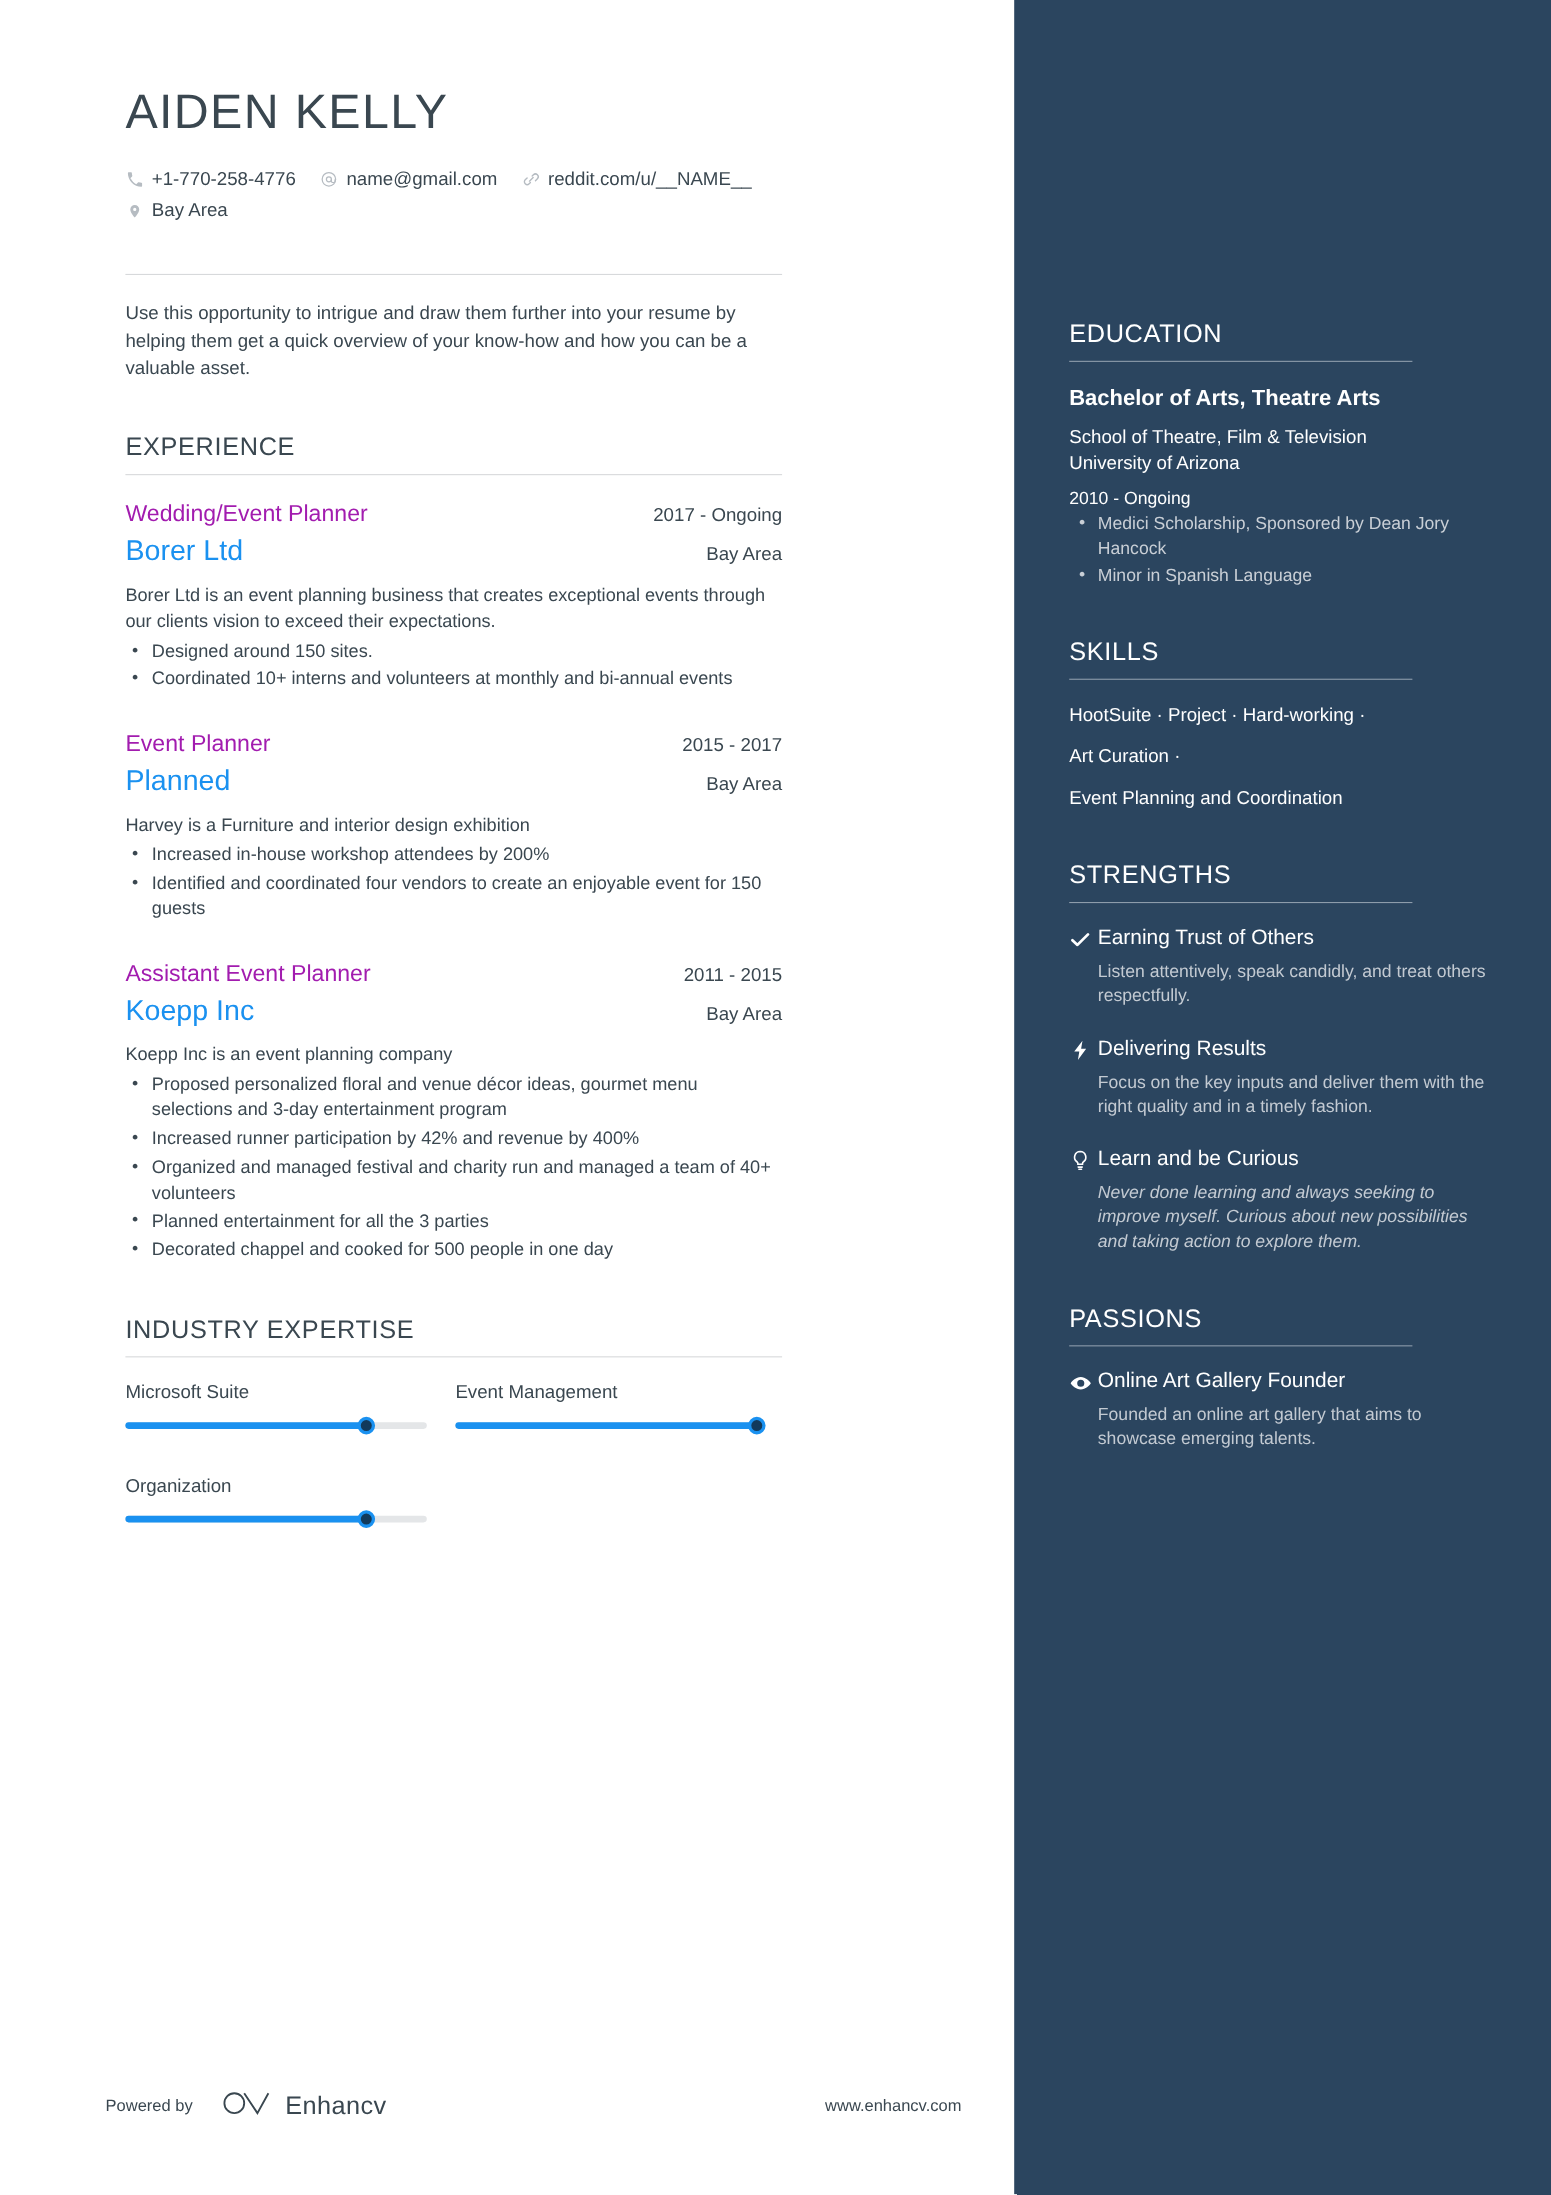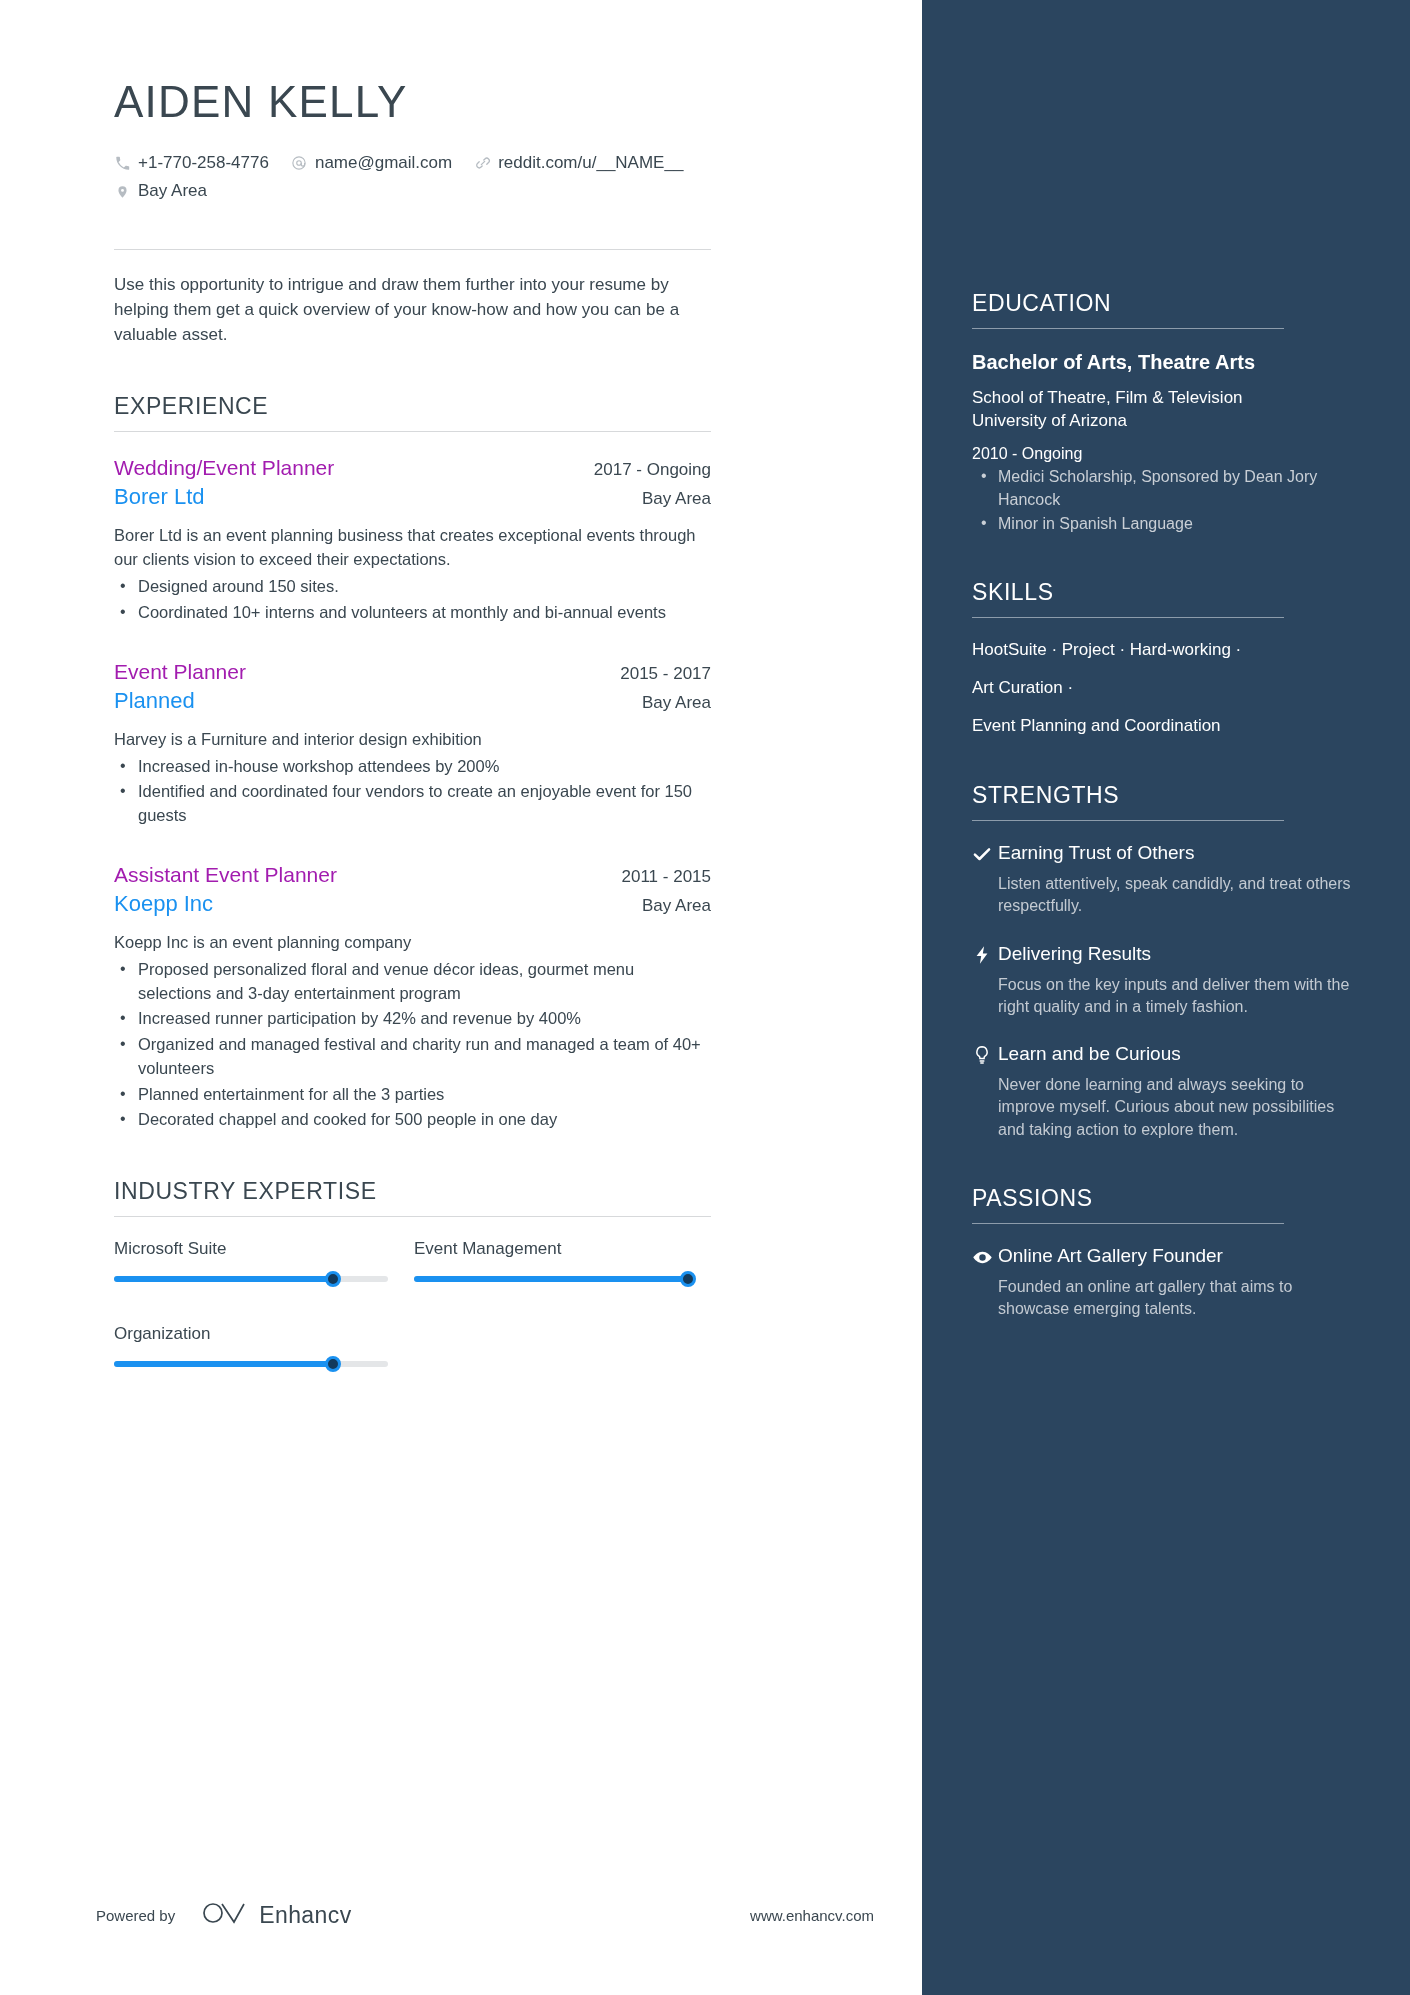--- a/index.html
+++ b/index.html
@@ -99,21 +99,21 @@
     color: #a21caf;
     line-height: 1.35;
   }
   .job-date {
     font-size: 17px;
     color: #3a4750;
     white-space: nowrap;
     padding-left: 14px;
   }
   .job-company {
-    font-size: 22px;
+    font-size: 26px;
     color: #1a91f0;
     line-height: 1.4;
   }
   .job-location {
     font-size: 17px;
     color: #3a4750;
     white-space: nowrap;
     padding-left: 14px;
   }
   .job-desc {
@@ -540,21 +540,21 @@
       <div class="strength-item">
         <span class="strength-icon">
           <svg width="20" height="20" viewBox="0 0 24 24" fill="none" stroke="currentColor" stroke-width="1.8" stroke-linecap="round">
               <path d="M12 2.2a6.2 6.2 0 0 0-3.6 11.2c.7.5 1.1 1.3 1.1 2.1v.6h5v-.6c0-.8.4-1.6 1.1-2.1A6.2 6.2 0 0 0 12 2.2z"></path>
               <path d="M9.8 19.2h4.4"></path>
               <path d="M10.6 21.6h2.8"></path>
             </svg>
         </span>
         <span class="strength-body">
           <span class="strength-title" style="display:block;">Learn and be Curious</span>
-          <span class="strength-desc" style="display:block;">Never done learning and always seeking to improve myself. Curious about new possibilities and taking action to explore them.</span>
+          <span class="strength-desc" style="display:block;font-style:italic;">Never done learning and always seeking to improve myself. Curious about new possibilities and taking action to explore them.</span>
         </span>
       </div>
     </div>
 
     <div class="side-section">
       <div class="side-title">PASSIONS</div>
       <div class="side-rule"></div>
 
       <div class="passion-item">
         <span class="passion-icon">

